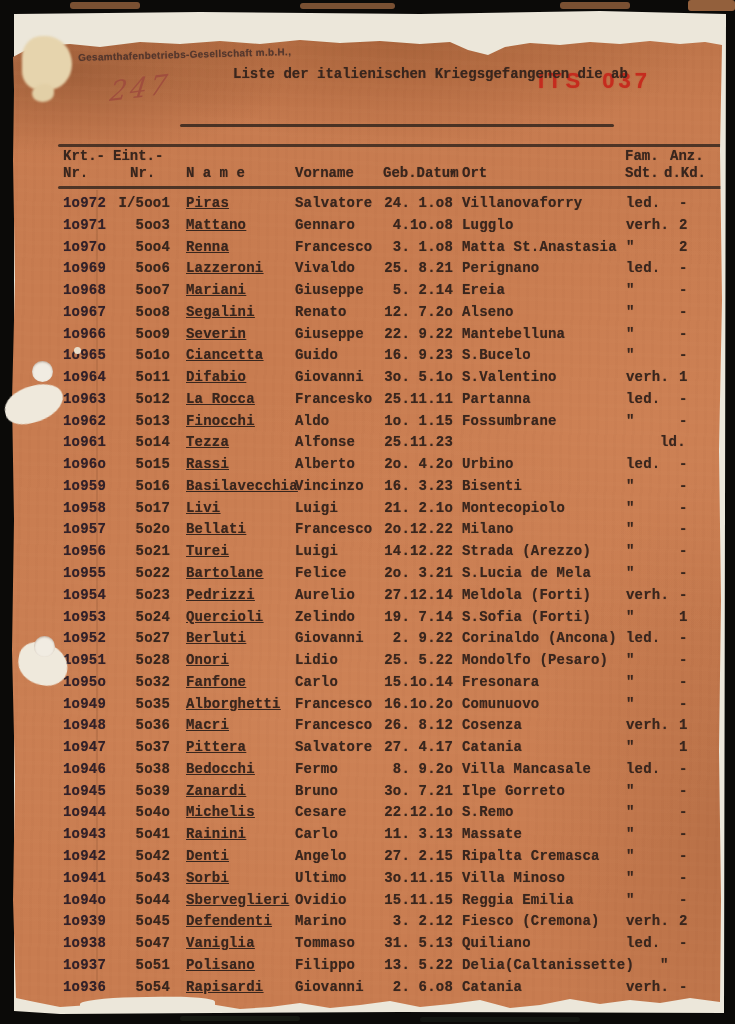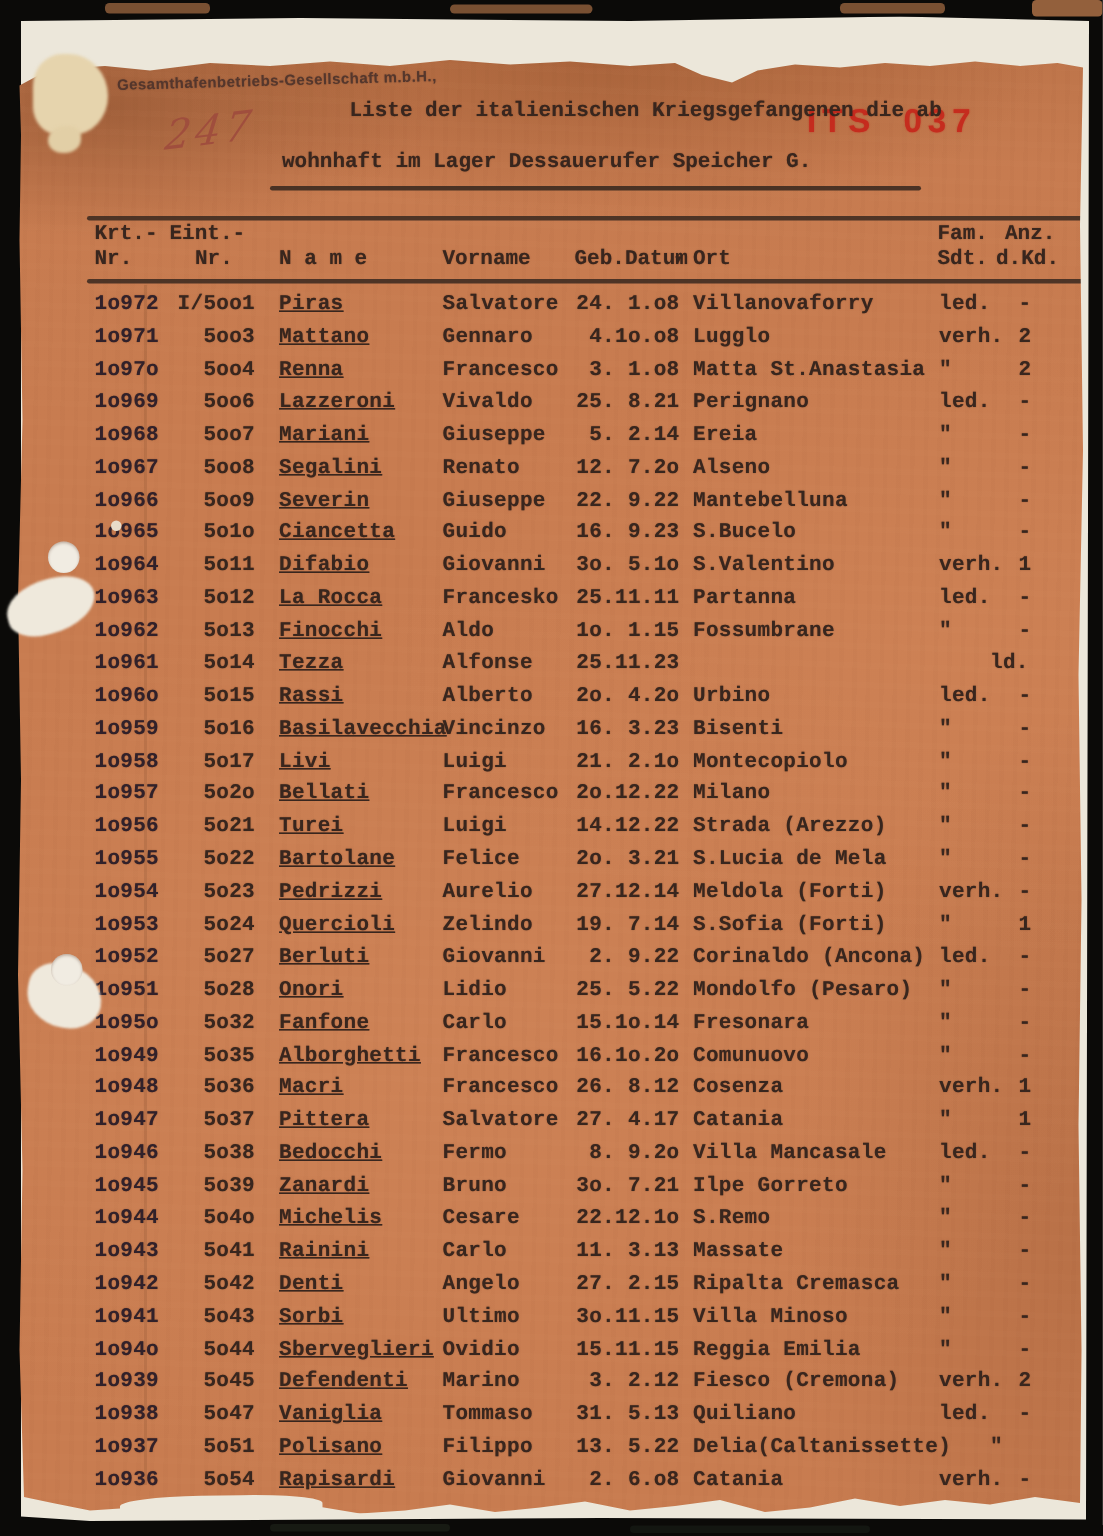--- a/index.html
+++ b/index.html
@@ -112,21 +112,20 @@
   <div class="backing"></div>
 
   <div class="paper">
     <div class="crease"></div>
 
     <div class="company-stamp ink">Gesamthafenbetriebs-Gesellschaft m.b.H.,</div>
     <div class="handwritten">247</div>
     <div class="its-stamp">ITS 037</div>
 
     <div class="tline t1 ink">Liste der italienischen Kriegsgefangenen die ab</div>
-    <div class="tline t3 ink">wohnhaft im Lager Dessauerufer Speicher G.</div>
     <div class="title-underline"></div>
 
     <div class="rule rule-top"></div>
 
     <div class="hdr h-krt1 ink">Krt.-</div>
     <div class="hdr h-krt2 ink">Nr.</div>
     <div class="hdr h-eint1 ink">Eint.-</div>
     <div class="hdr h-eint2 ink">Nr.</div>
     <div class="hdr h-name ink">N a m e</div>
     <div class="hdr h-vorname ink">Vorname</div>

